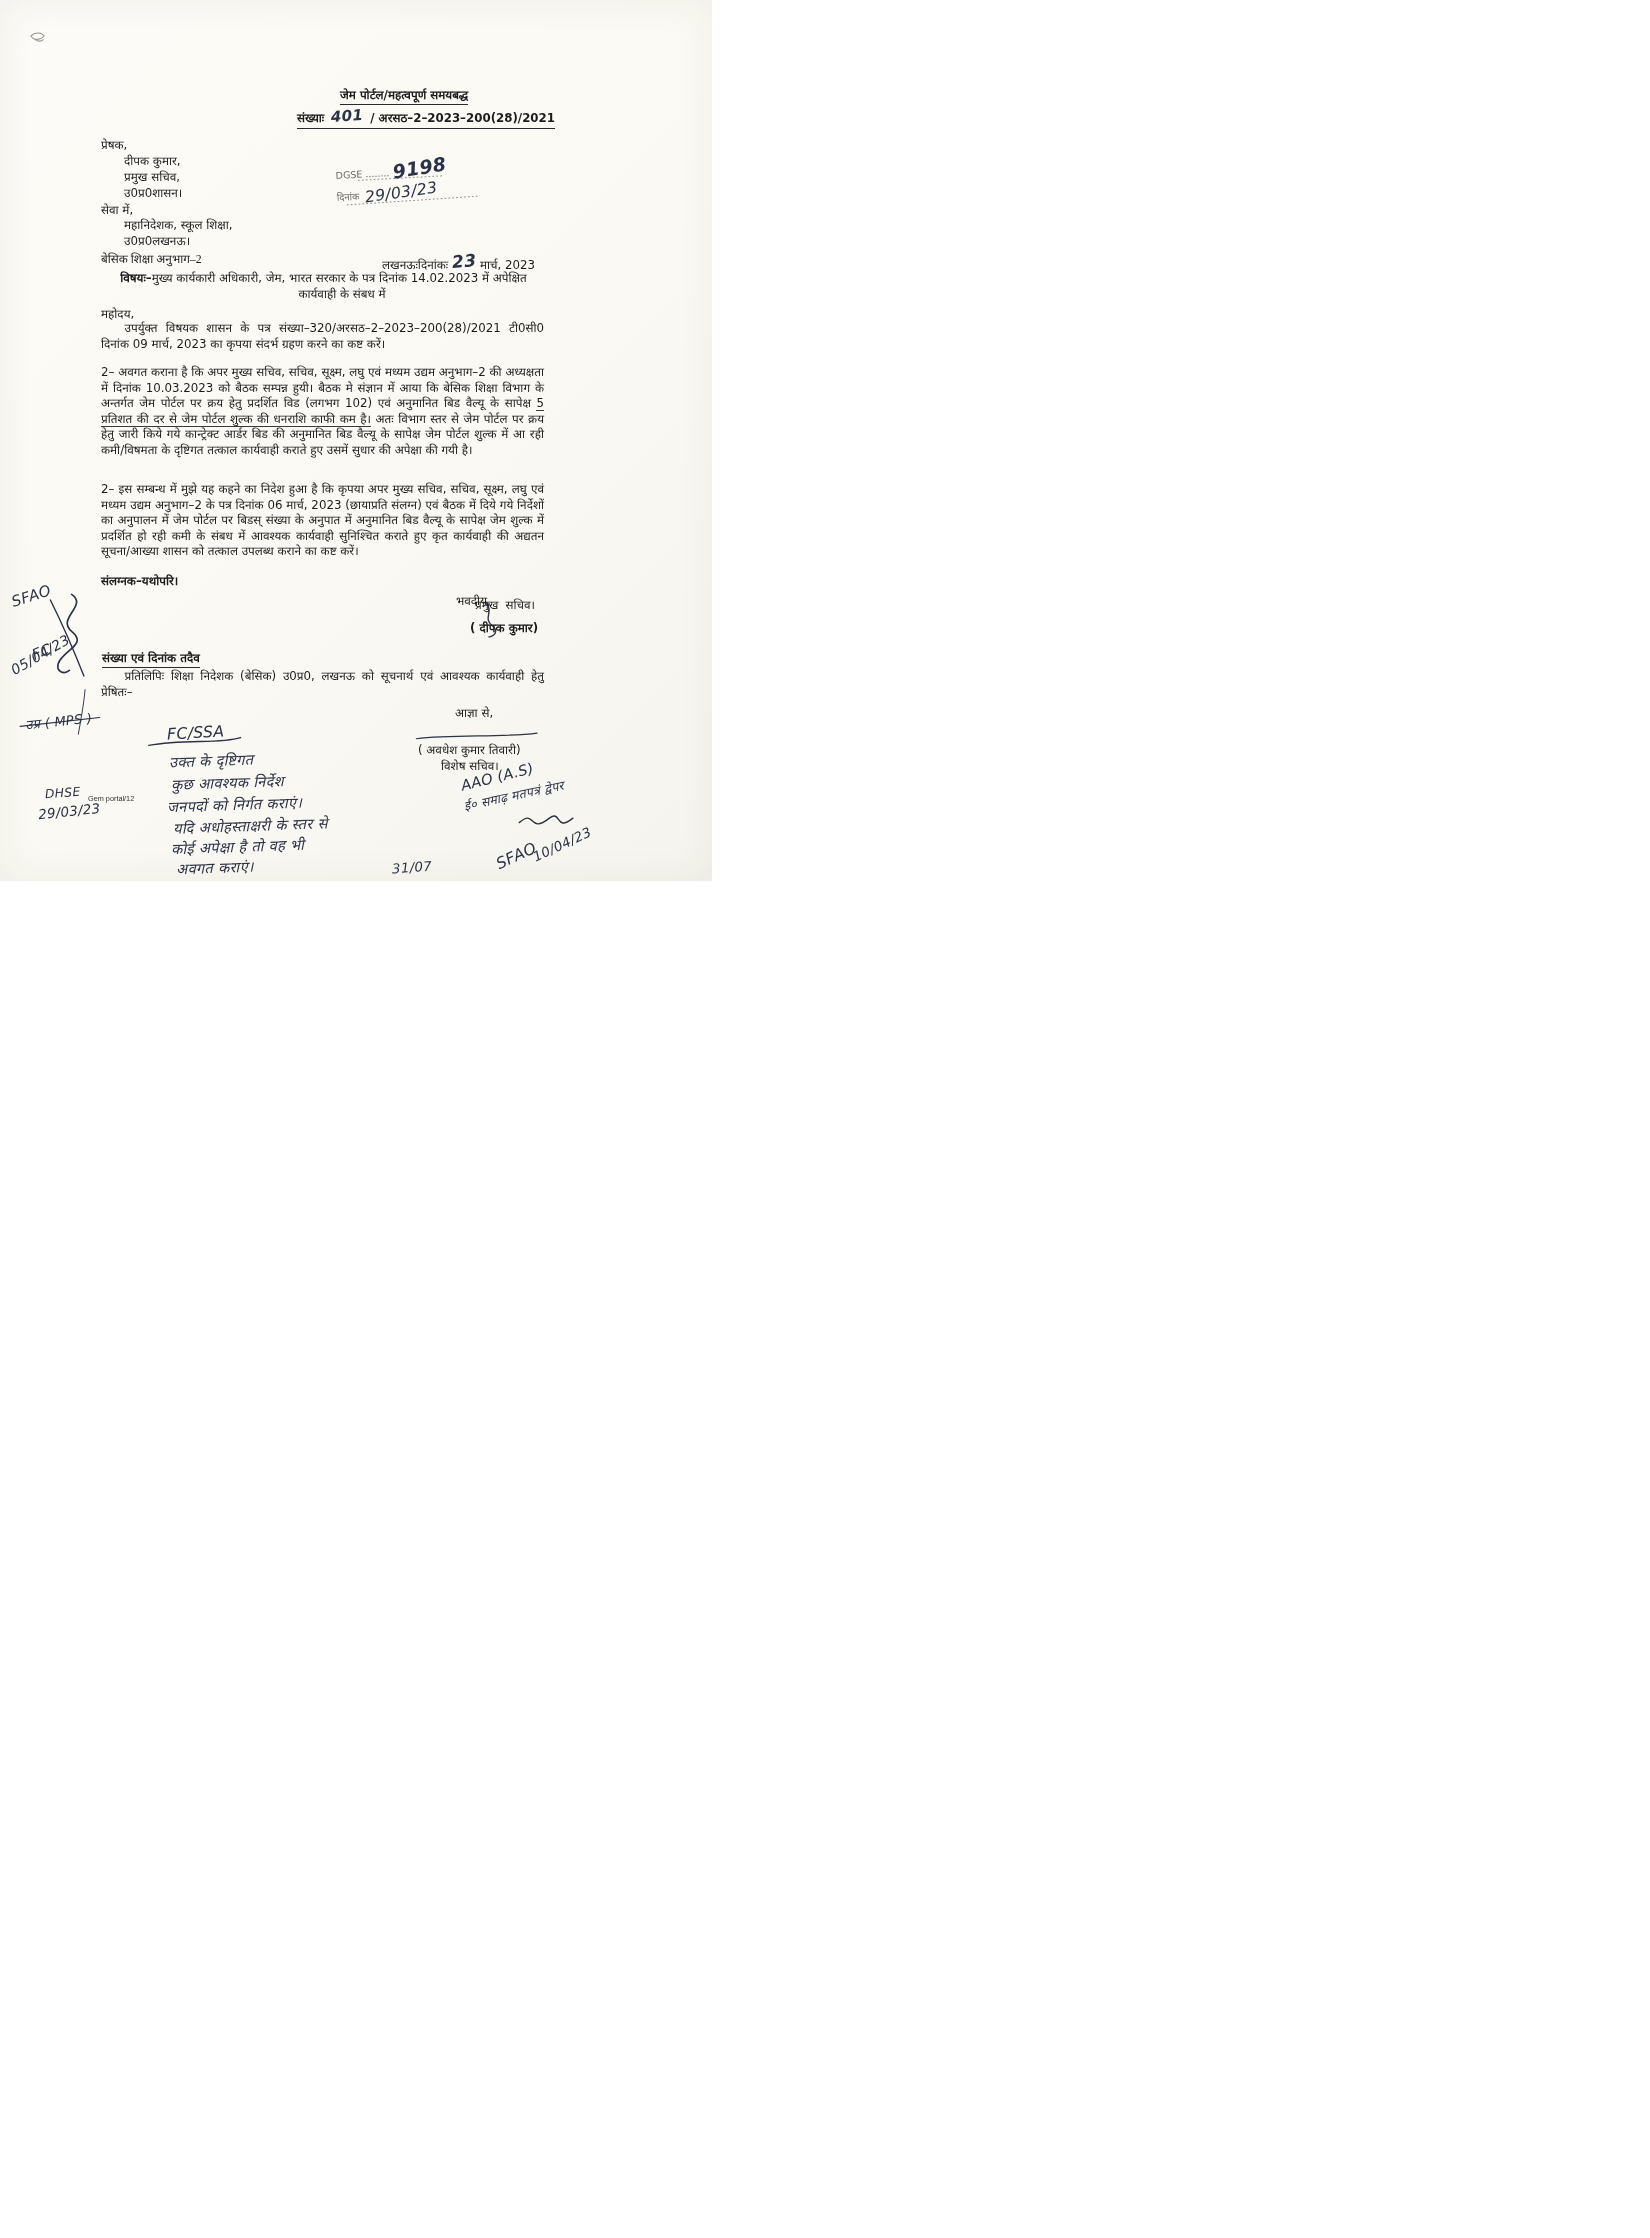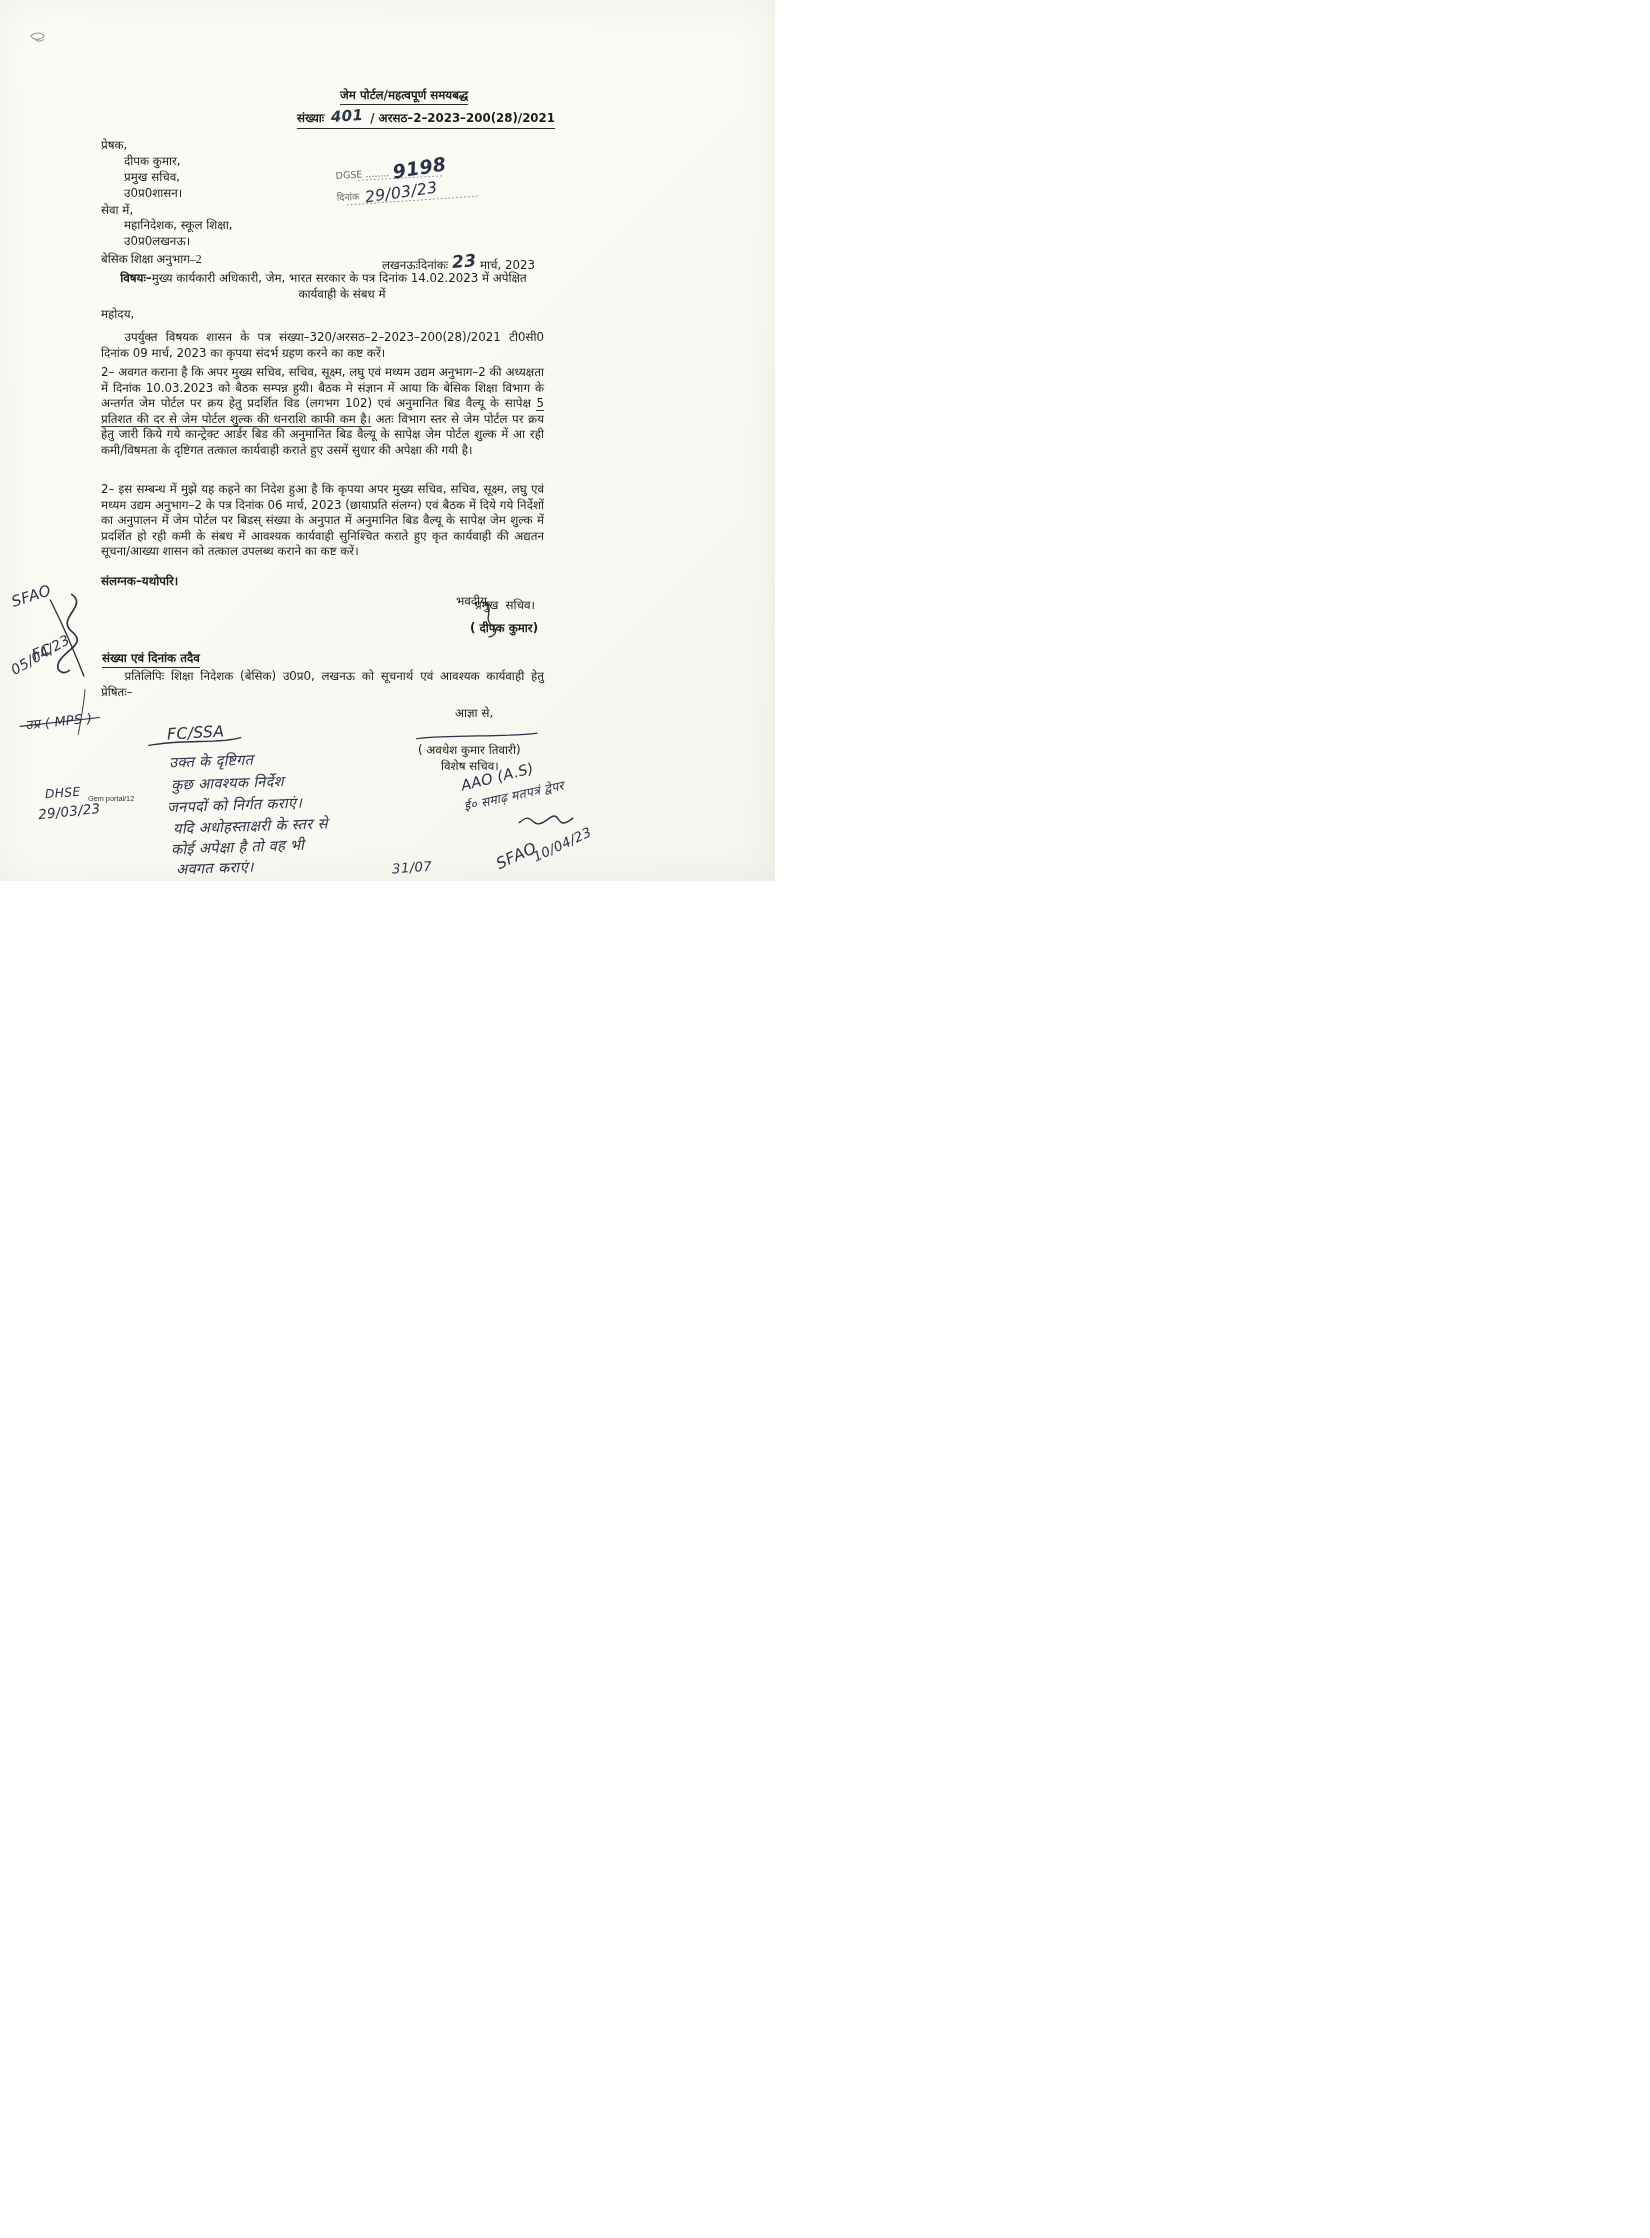--- a/index.html
+++ b/index.html
@@ -1,19 +1,19 @@
 <!DOCTYPE html>
 <html style="font-size:9px"><head>
 <meta charset="utf-8">
 <style>
   * { margin:0; padding:0; box-sizing:border-box; }
   html,body { background:#ffffff; }
   body { font-family:"DejaVu Sans","Liberation Sans",sans-serif; }
   .page {
-    position:relative; width:775px; height:881px; margin:0;
+    position:relative; width:712px; height:881px; margin:0;
     background:linear-gradient(135deg,#fcfbf7 0%,#faf9f3 55%,#f5f4ee 100%);
     color:#1c1c1c; overflow:hidden;
     box-shadow:inset 0 0 39px rgba(60,55,40,0.06);
   }
   .abs { position:absolute; }
   .printed { font-size:11.8px; line-height:1.32; font-family:"DejaVu Sans","Liberation Sans",sans-serif; }
   .b { font-weight:bold; }
   .just { text-align:justify; }
   .hang { padding-left:37px; text-indent:-37px; }
   .ind { text-indent:23.5px; }
@@ -80,21 +80,21 @@
     <span class="hw" style="font-size:17px; font-weight:bold; display:inline-block; transform:rotate(-5deg); position:relative; top:-1.7px;">23</span>
     <span>मार्च, 2023</span>
   </div>
 
   <div class="abs printed hang" style="left:101px; top:271px; width:445px;text-align:center;">
     <span class="b">विषयः–</span><span>मुख्य कार्यकारी अधिकारी, जेम, भारत सरकार के पत्र दिनांक 14.02.2023 में अपेक्षित कार्यवाही के संबध में</span>
   </div>
 
   <div class="abs printed" style="left:101px; top:307px;">महोदय,</div>
 
-  <div class="abs printed just ind" style="left:101px; top:330px; width:443px;">उपर्युक्त विषयक शासन के पत्र संख्या–320/अरसठ–2–2023–200(28)/2021 टी0सी0 दिनांक 09 मार्च, 2023 का कृपया संदर्भ ग्रहण करने का कष्ट करें।</div>
+  <div class="abs printed just ind" style="left:101px; top:321px; width:443px;">उपर्युक्त विषयक शासन के पत्र संख्या–320/अरसठ–2–2023–200(28)/2021 टी0सी0 दिनांक 09 मार्च, 2023 का कृपया संदर्भ ग्रहण करने का कष्ट करें।</div>
 
   <div class="abs printed just" style="left:101px; top:365px; width:443px;">
     <span>2– अवगत कराना है कि अपर मुख्य सचिव, सचिव, सूक्ष्म, लघु एवं मध्यम उद्यम अनुभाग–2 की अध्यक्षता में दिनांक 10.03.2023 को बैठक सम्पन्न हुयी। बैठक मे संज्ञान में आया कि बेसिक शिक्षा विभाग के अन्तर्गत जेम पोर्टल पर क्रय हेतु प्रदर्शित विड (लगभग 102) एवं अनुमानित बिड वैल्यू के सापेक्ष </span><span class="hand-underline">5 प्रतिशत की दर से जेम पोर्टल शुल्क की धनराशि काफी कम है।</span><span> अतः विभाग स्तर से जेम पोर्टल पर क्रय हेतु जारी किये गये कान्ट्रेक्ट आर्डर बिड की अनुमानित बिड वैल्यू के सापेक्ष जेम पोर्टल शुल्क में आ रही कमी/विषमता के दृष्टिगत तत्काल कार्यवाही कराते हुए उसमें सुधार की अपेक्षा की गयी है।</span>
   </div>
 
   <div class="abs printed just" style="left:101px; top:482px; width:443px;">2– इस सम्बन्ध में मुझे यह कहने का निदेश हुआ है कि कृपया अपर मुख्य सचिव, सचिव, सूक्ष्म, लघु एवं मध्यम उद्यम अनुभाग–2 के पत्र दिनांक 06 मार्च, 2023 (छायाप्रति संलग्न) एवं बैठक में दिये गये निर्देशों का अनुपालन में जेम पोर्टल पर बिडस् संख्या के अनुपात में अनुमानित बिड वैल्यू के सापेक्ष जेम शुल्क में प्रदर्शित हो रही कमी के संबध में आवश्यक कार्यवाही सुनिश्चित कराते हुए कृत कार्यवाही की अद्यतन सूचना/आख्या शासन को तत्काल उपलब्ध कराने का कष्ट करें।</div>
 
   <div class="abs printed b" style="left:101px; top:574px;">संलग्नक–यथोपरि।</div>
 
   <div class="abs printed" style="left:456px; top:594px;">भवदीय,</div>

